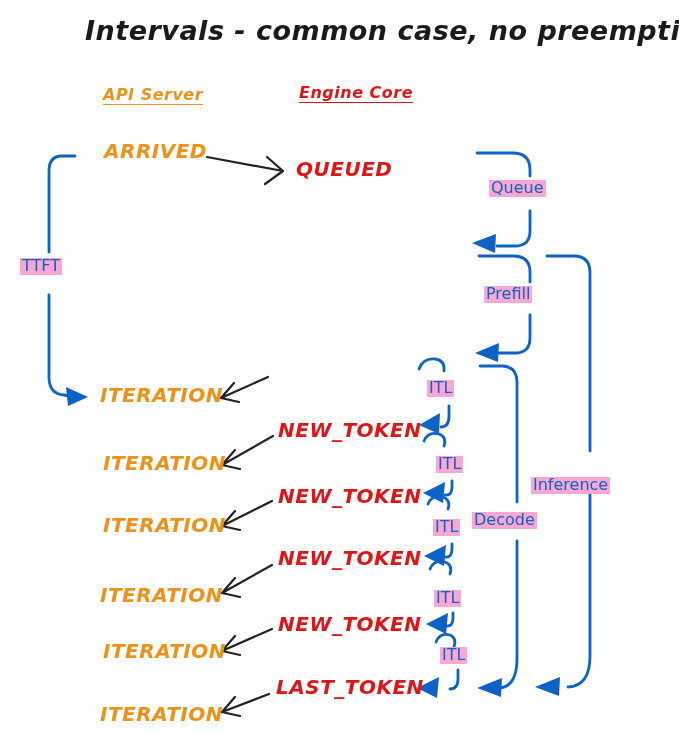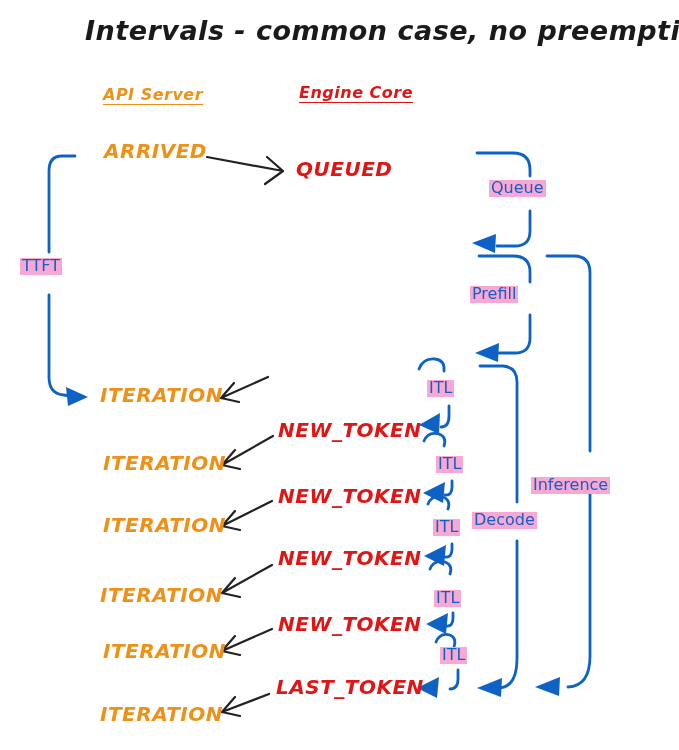--- a/index.html
+++ b/index.html
@@ -106,21 +106,21 @@
 
   <div class="txt event api" style="left:100px;top:385px;">ITERATION</div>
   <div class="txt event api" style="left:103px;top:453px;">ITERATION</div>
   <div class="txt event api" style="left:103px;top:515px;">ITERATION</div>
   <div class="txt event api" style="left:100px;top:585px;">ITERATION</div>
   <div class="txt event api" style="left:103px;top:641px;">ITERATION</div>
   <div class="txt event api" style="left:100px;top:704px;">ITERATION</div>
 
   <div class="txt blab" style="left:20px;top:258px;">TTFT</div>
   <div class="txt blab" style="left:489px;top:180px;">Queue</div>
-  <div class="txt blab" style="left:470px;top:286px;">Prefill</div>
+  <div class="txt blab" style="left:484px;top:286px;">Prefill</div>
   <div class="txt blab" style="left:472px;top:512px;">Decode</div>
   <div class="txt blab" style="left:531px;top:477px;">Inference</div>
 
   <div class="txt blab" style="left:427px;top:380px;">ITL</div>
   <div class="txt blab" style="left:436px;top:456px;">ITL</div>
   <div class="txt blab" style="left:433px;top:519px;">ITL</div>
   <div class="txt blab" style="left:434px;top:590px;">ITL</div>
   <div class="txt blab" style="left:440px;top:647px;">ITL</div>
 
 </div>

